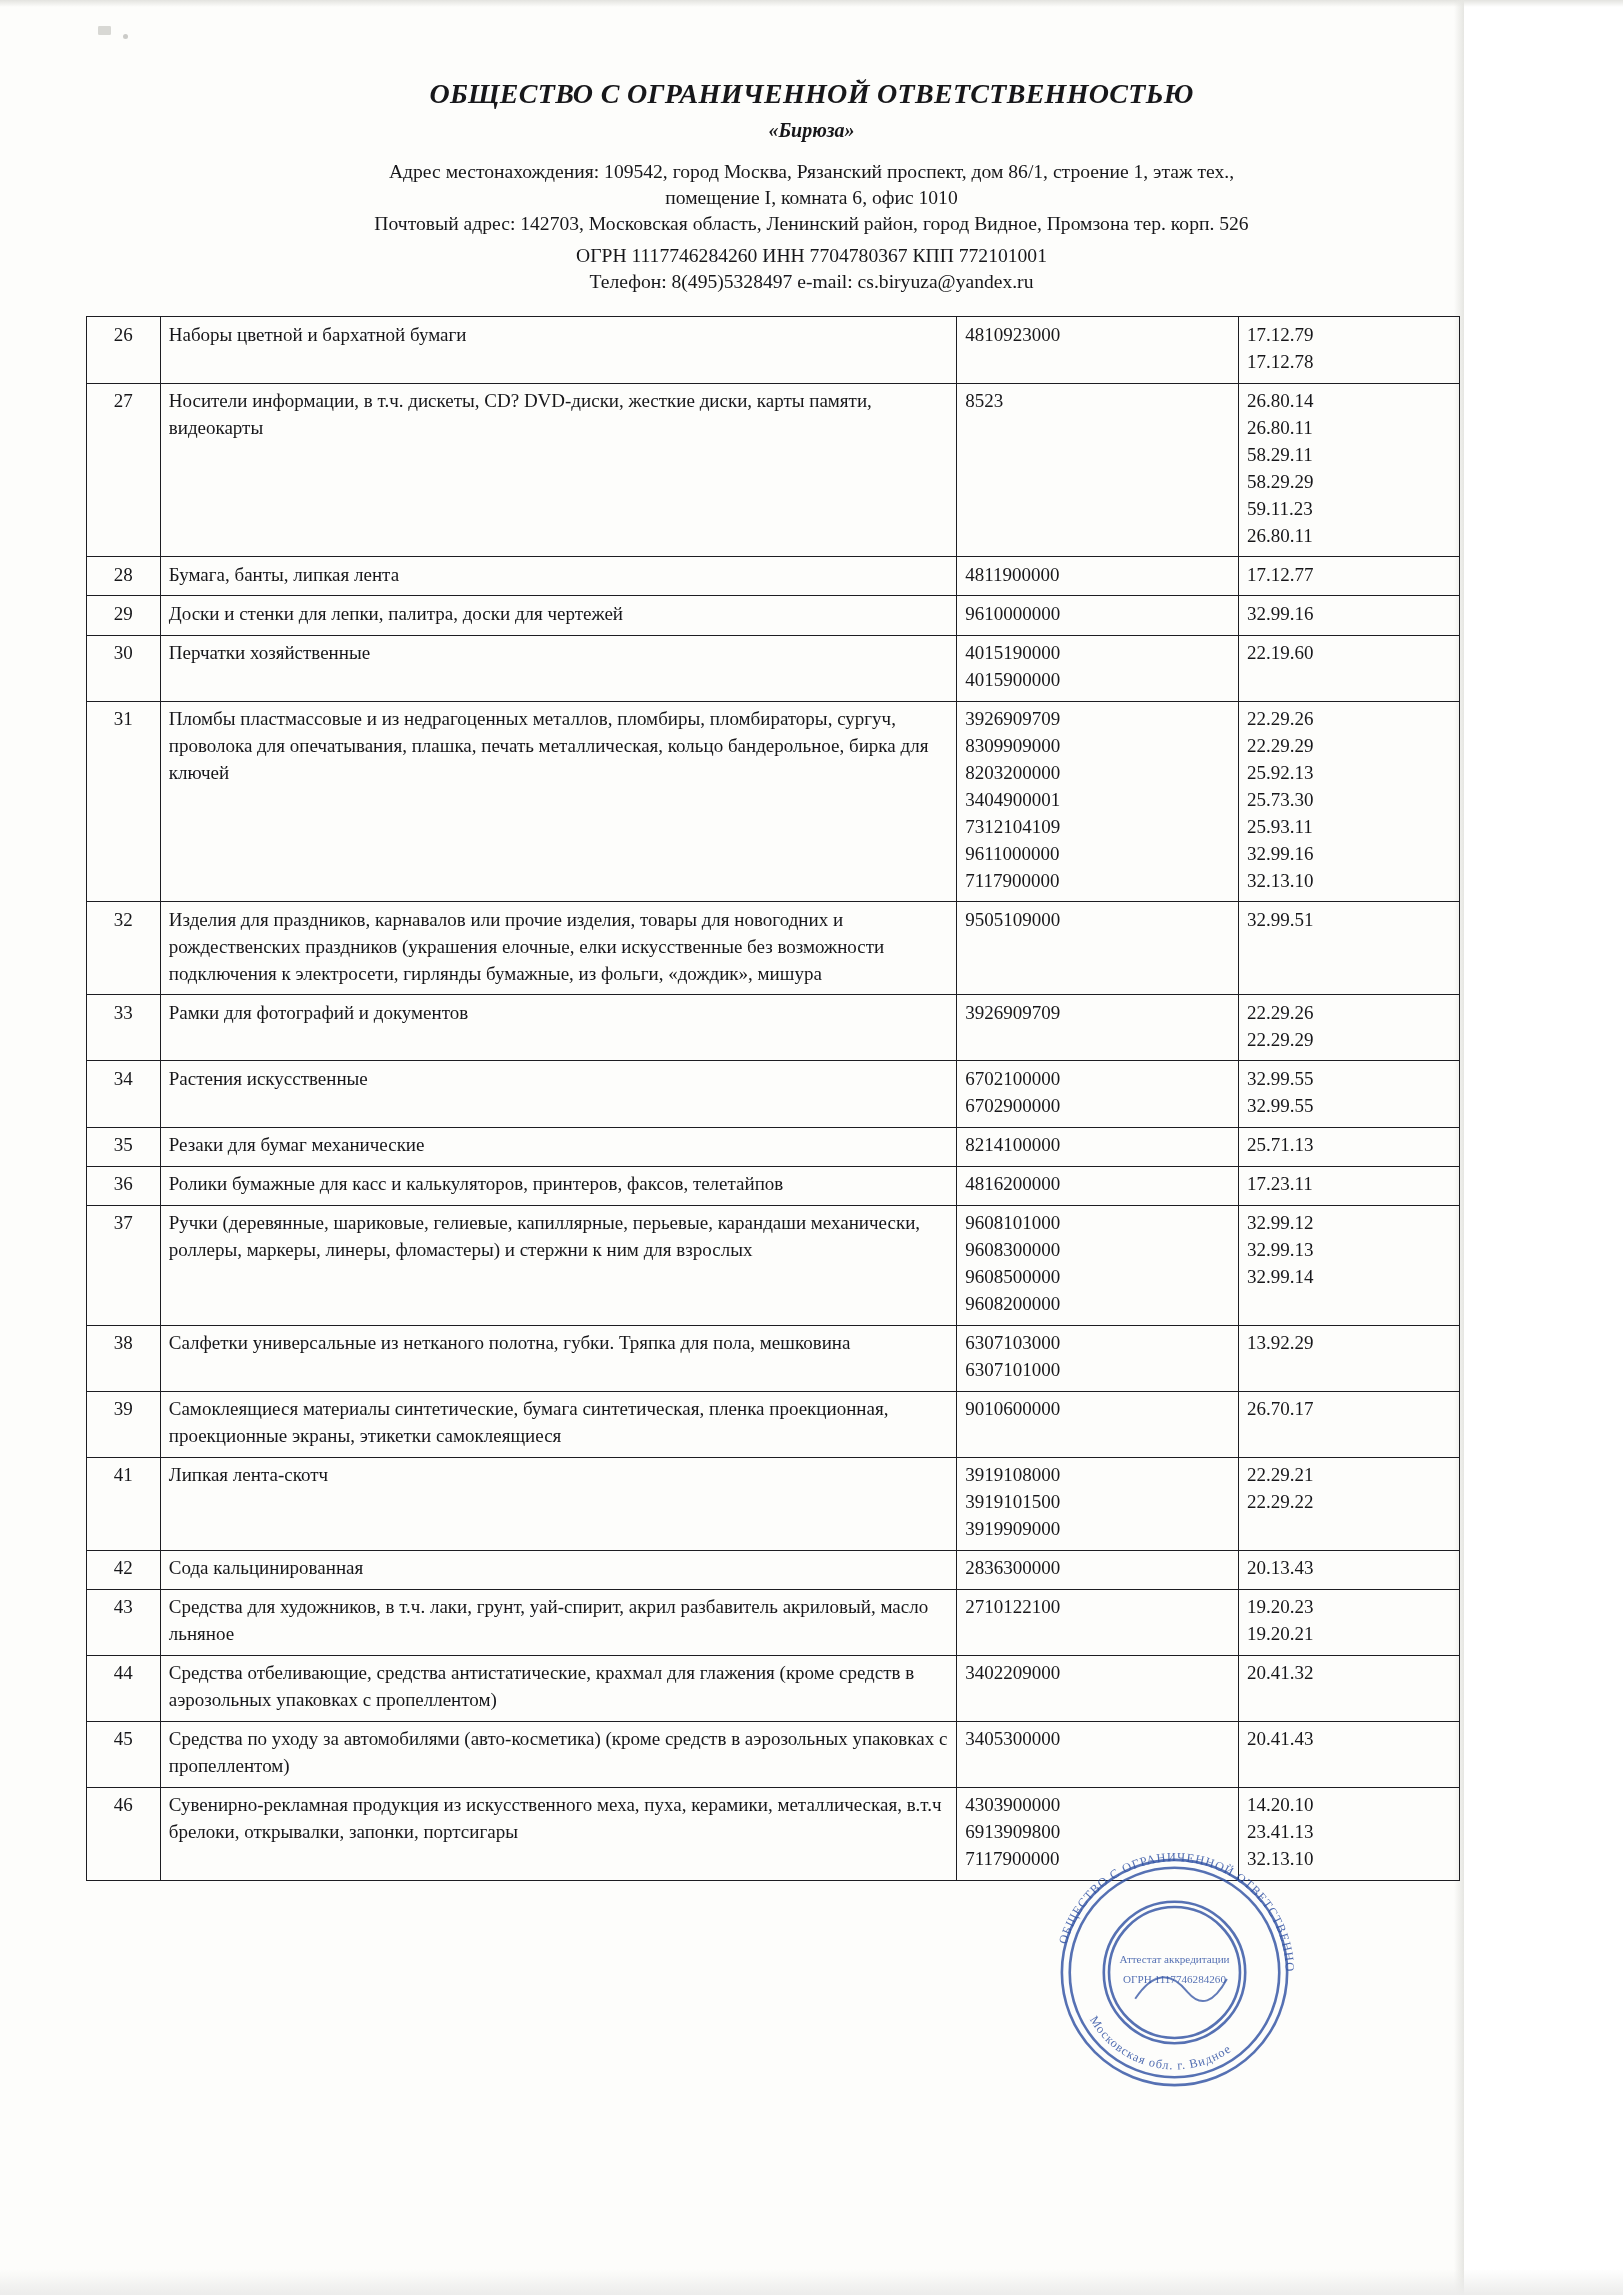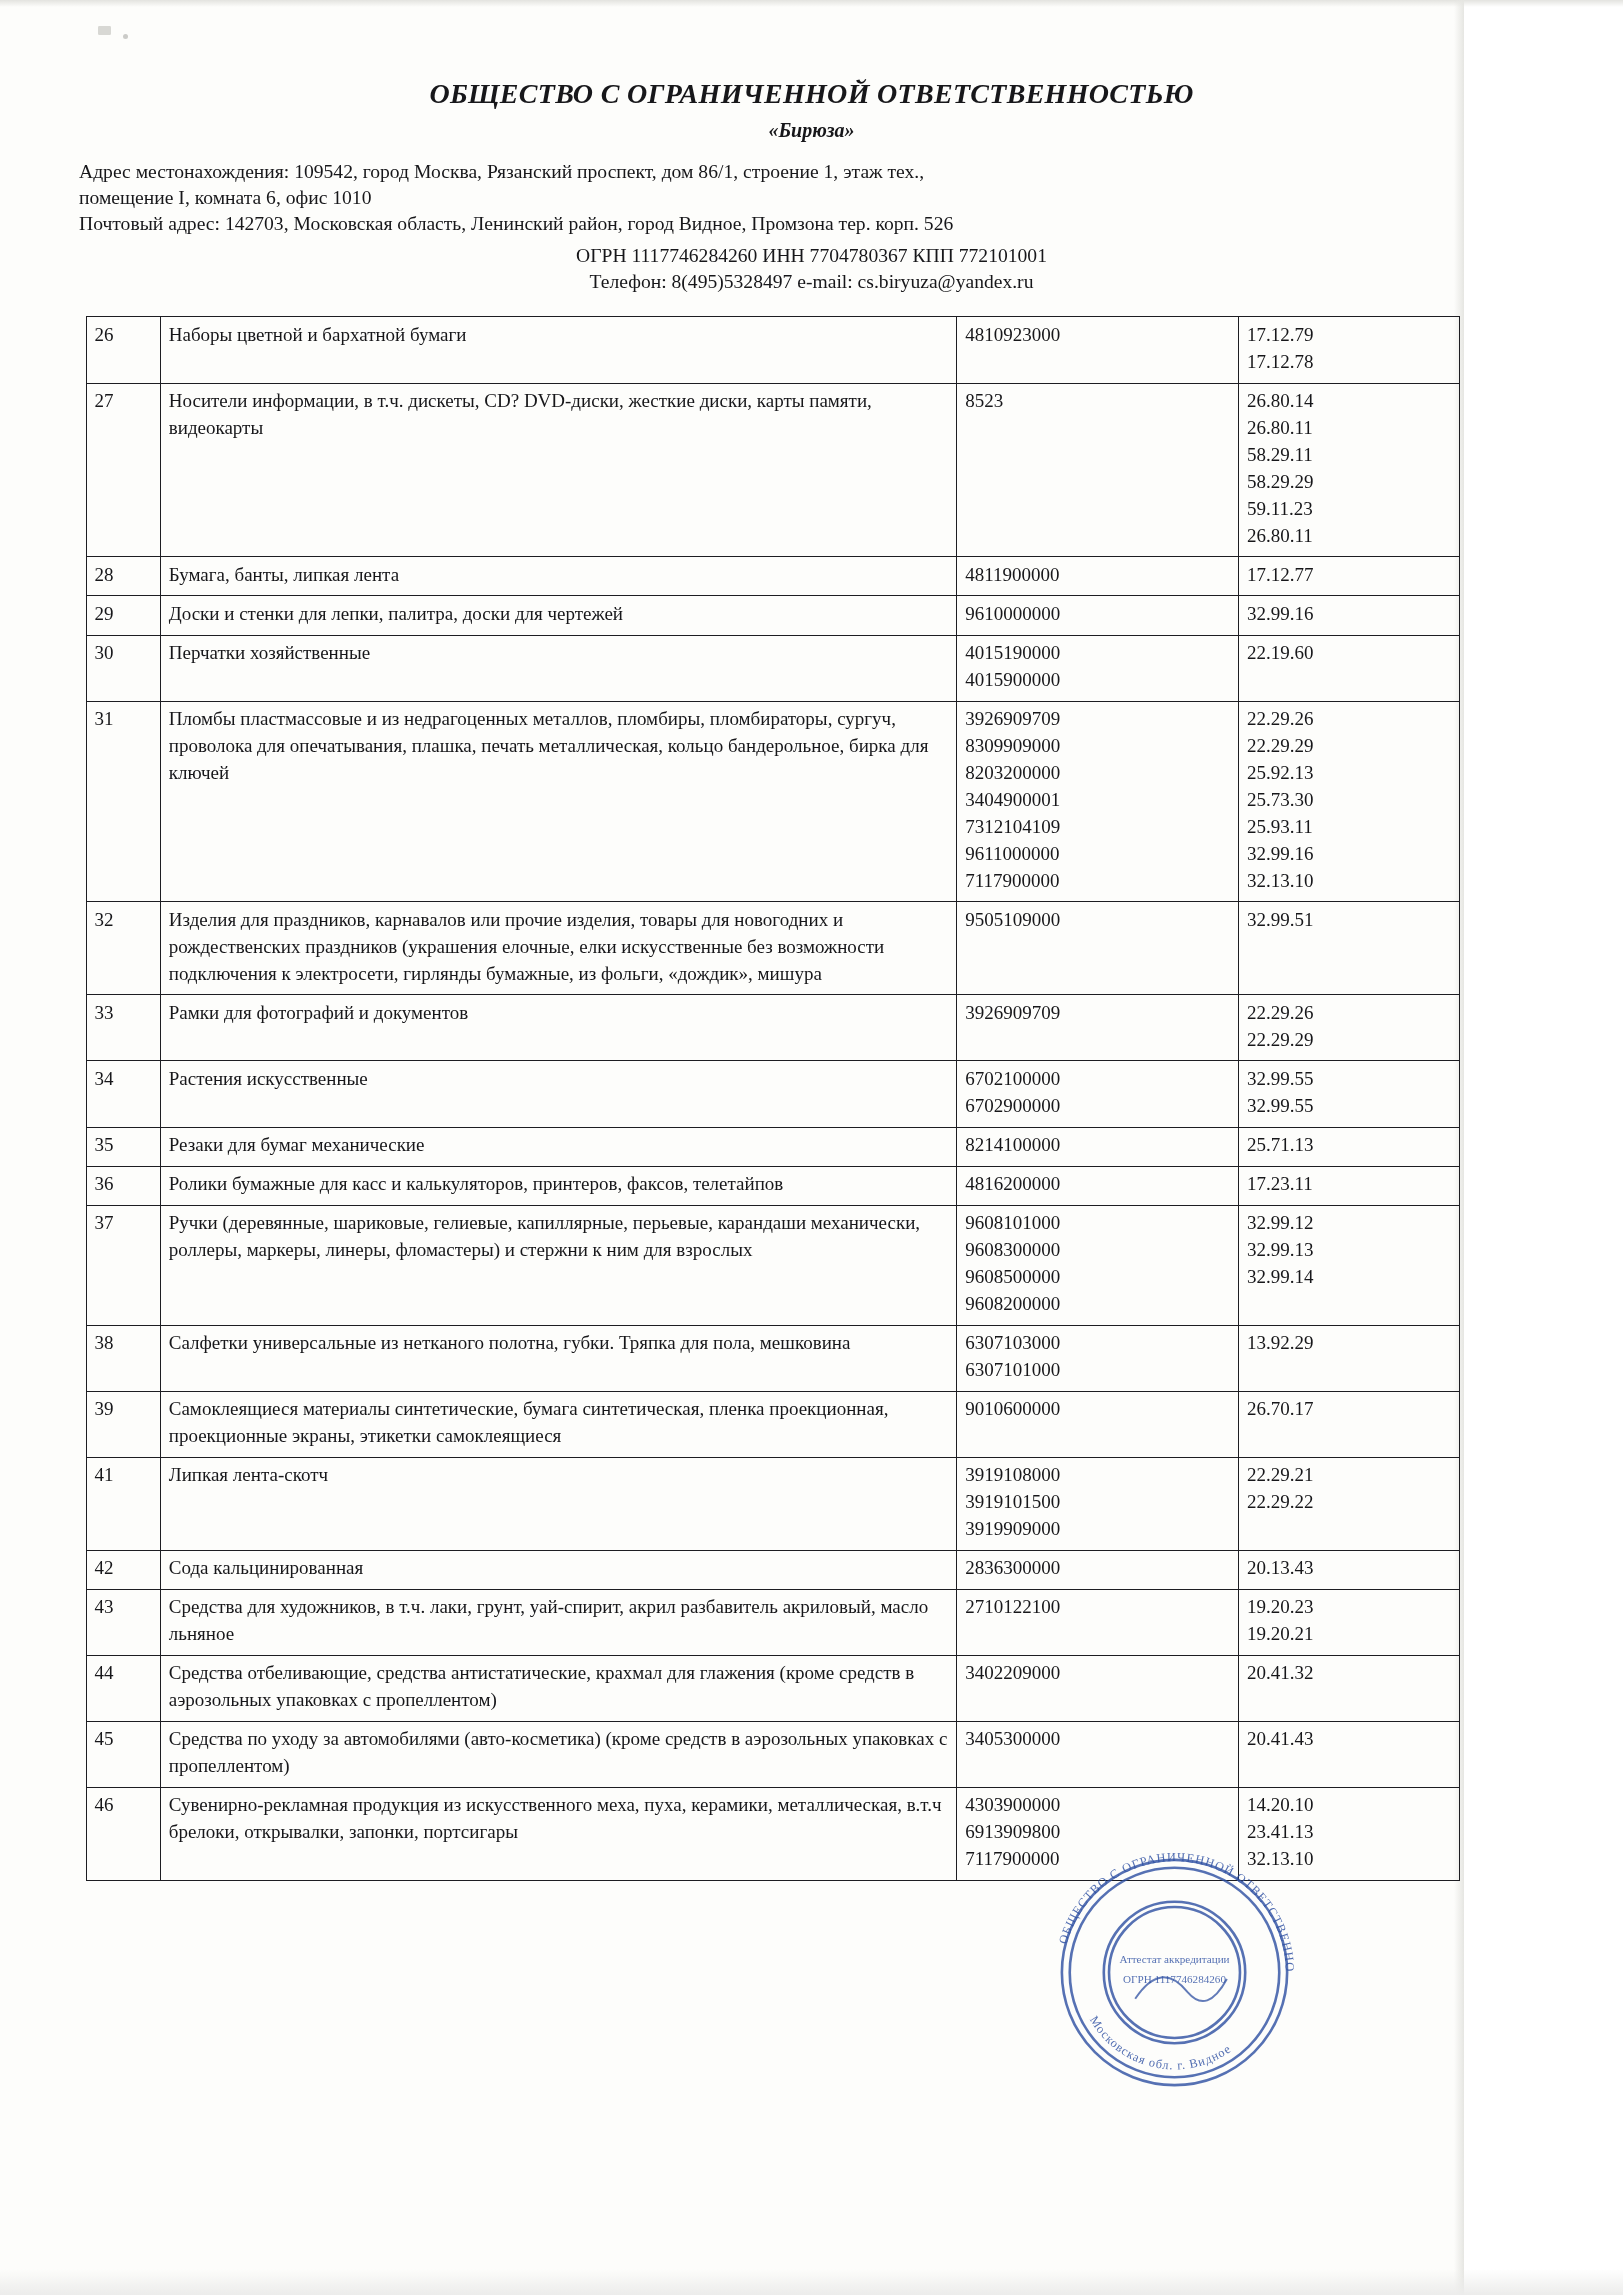--- a/index.html
+++ b/index.html
@@ -38,21 +38,21 @@
   }
   .org-name {
     text-align: center;
     font-size: 20px;
     font-weight: bold;
     font-style: italic;
     margin-top: 9.2px;
   }
   .addr-block {
     margin-top: 17px;
-    text-align: left;
+    text-align: center;
     font-size: 19.6px;
     line-height: 1.32;
   }
   .addr-line { display: block; }
   .reg-block {
     margin-top: 6px;
     text-align: center;
     font-size: 19.6px;
     line-height: 1.32;
   }
@@ -65,21 +65,21 @@
   }
   table.doc-table td {
     border: 1.3px solid #1d1d22;
     vertical-align: top;
     font-size: 19px;
     line-height: 1.42;
     padding: 4.6px 7.9px 6.5px 7.9px;
   }
   td.c-num {
     width: 55px;
-    text-align: left;
+    text-align: center;
     padding-left: 2.6px;
     padding-right: 2.6px;
   }
   td.c-name {
     width: 752px;
     margin-left: 28px;
   }
   td.c-code {
     width: 255px;
     padding-left: 10.5px;

